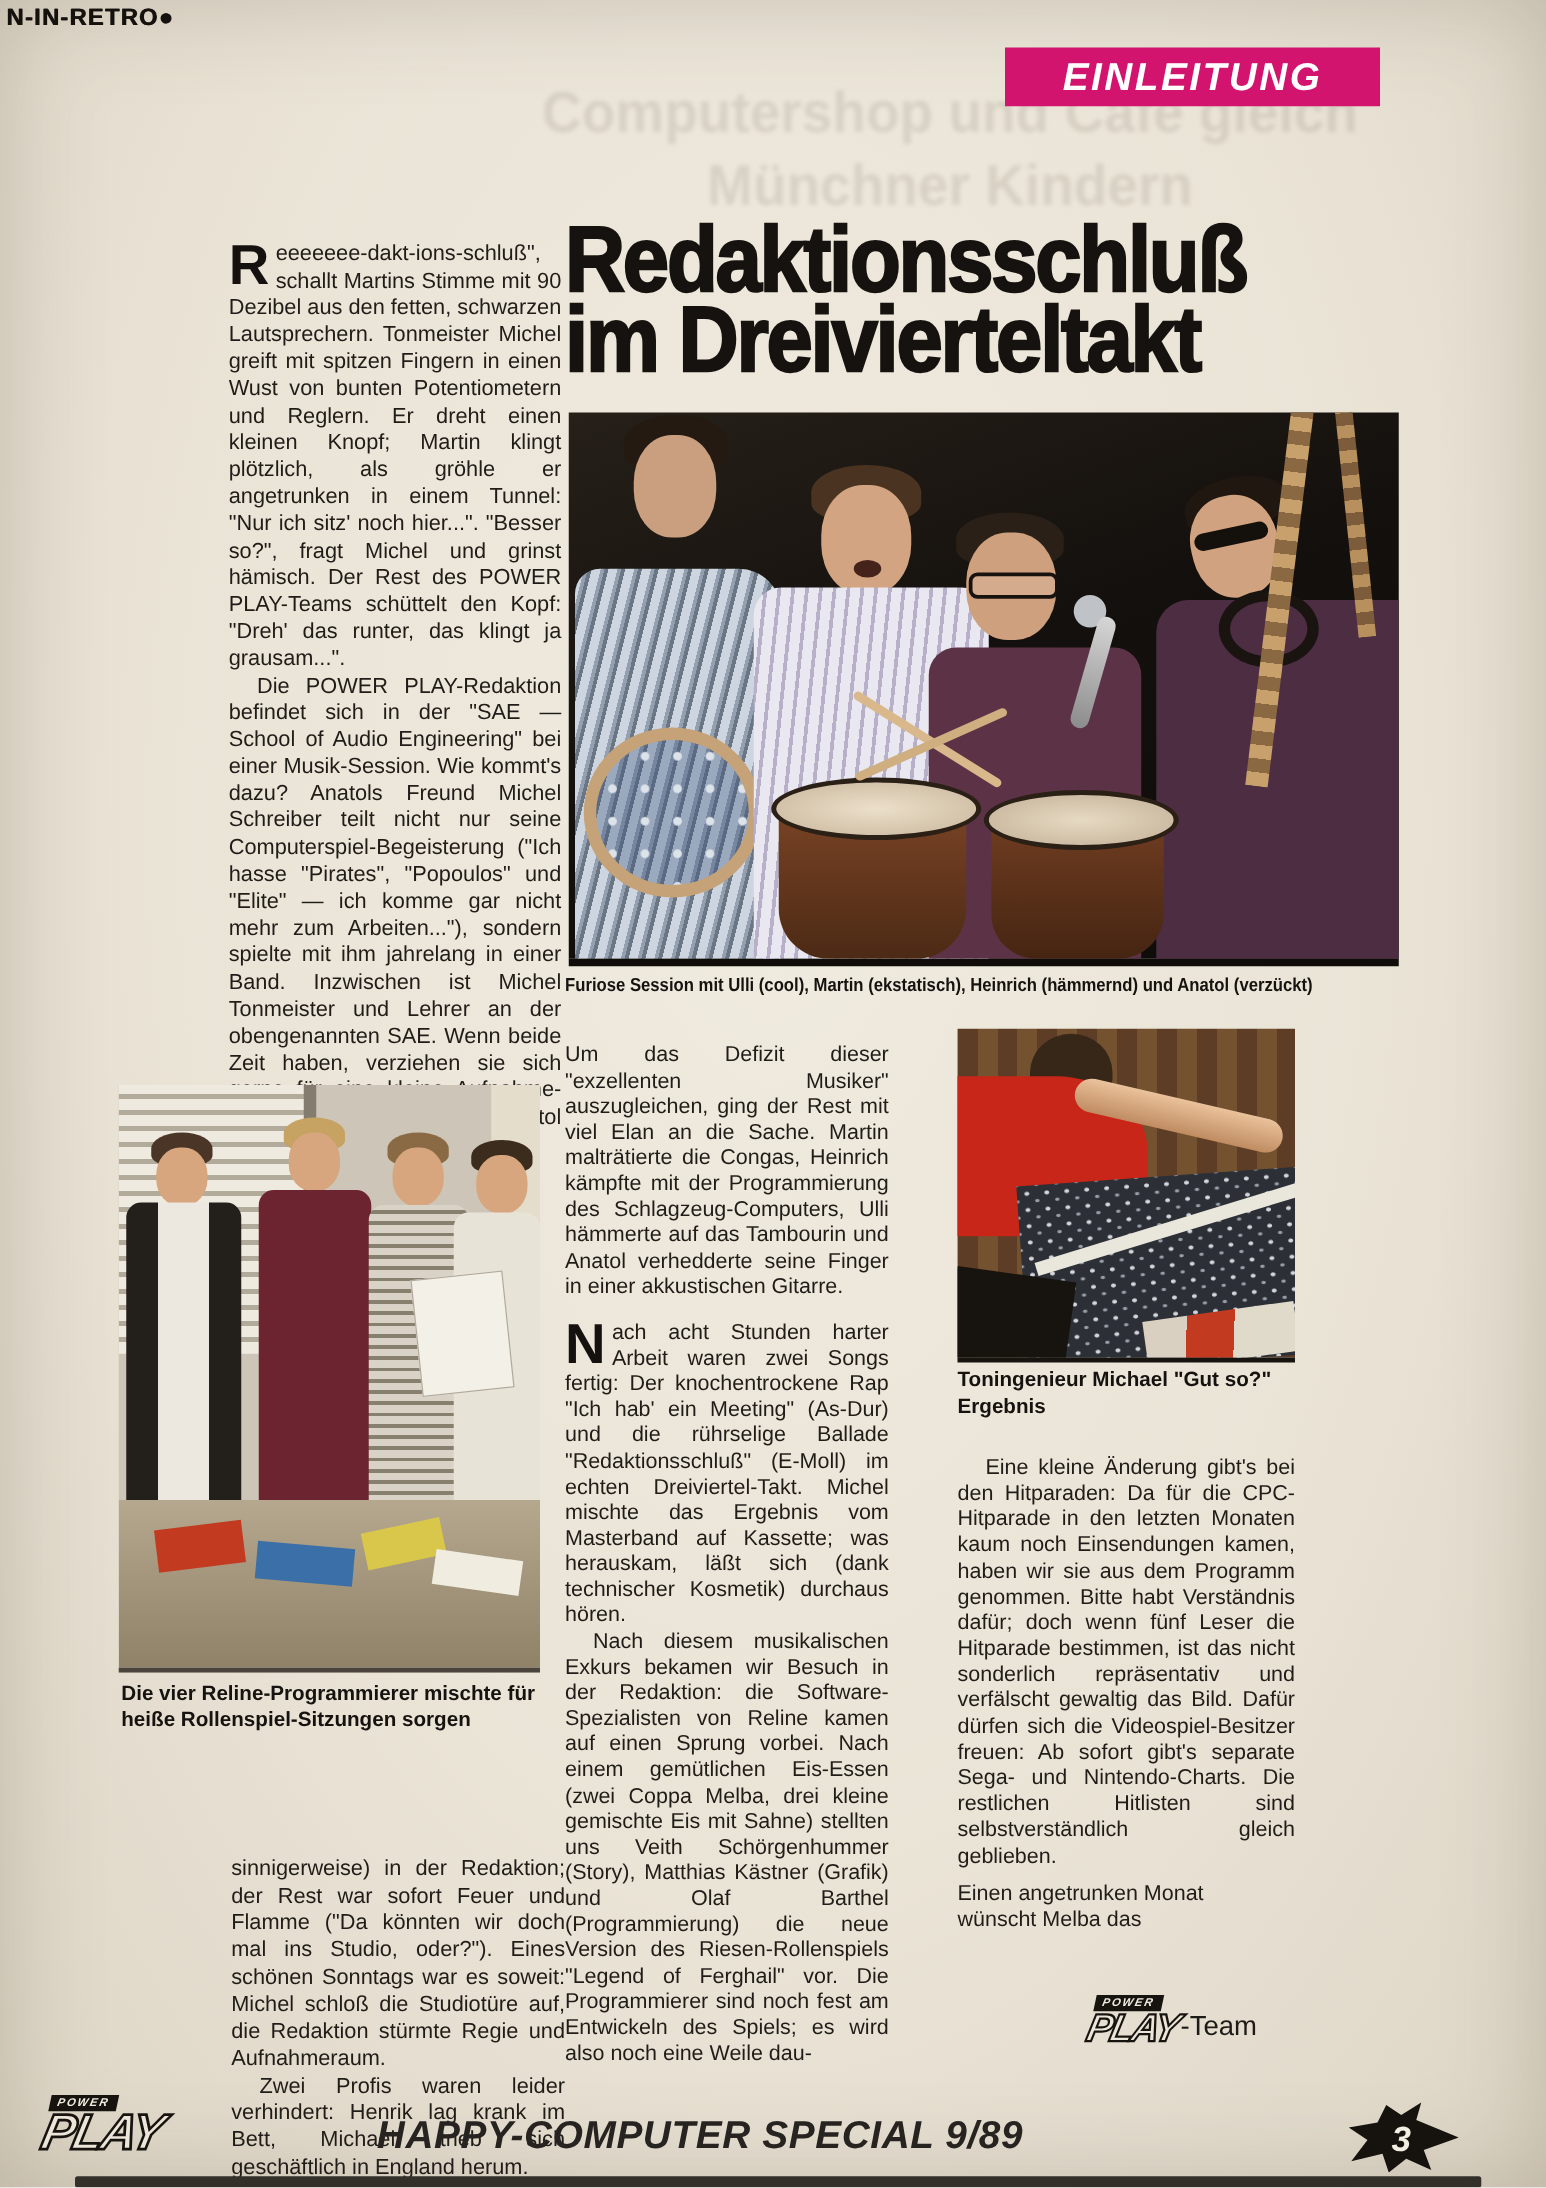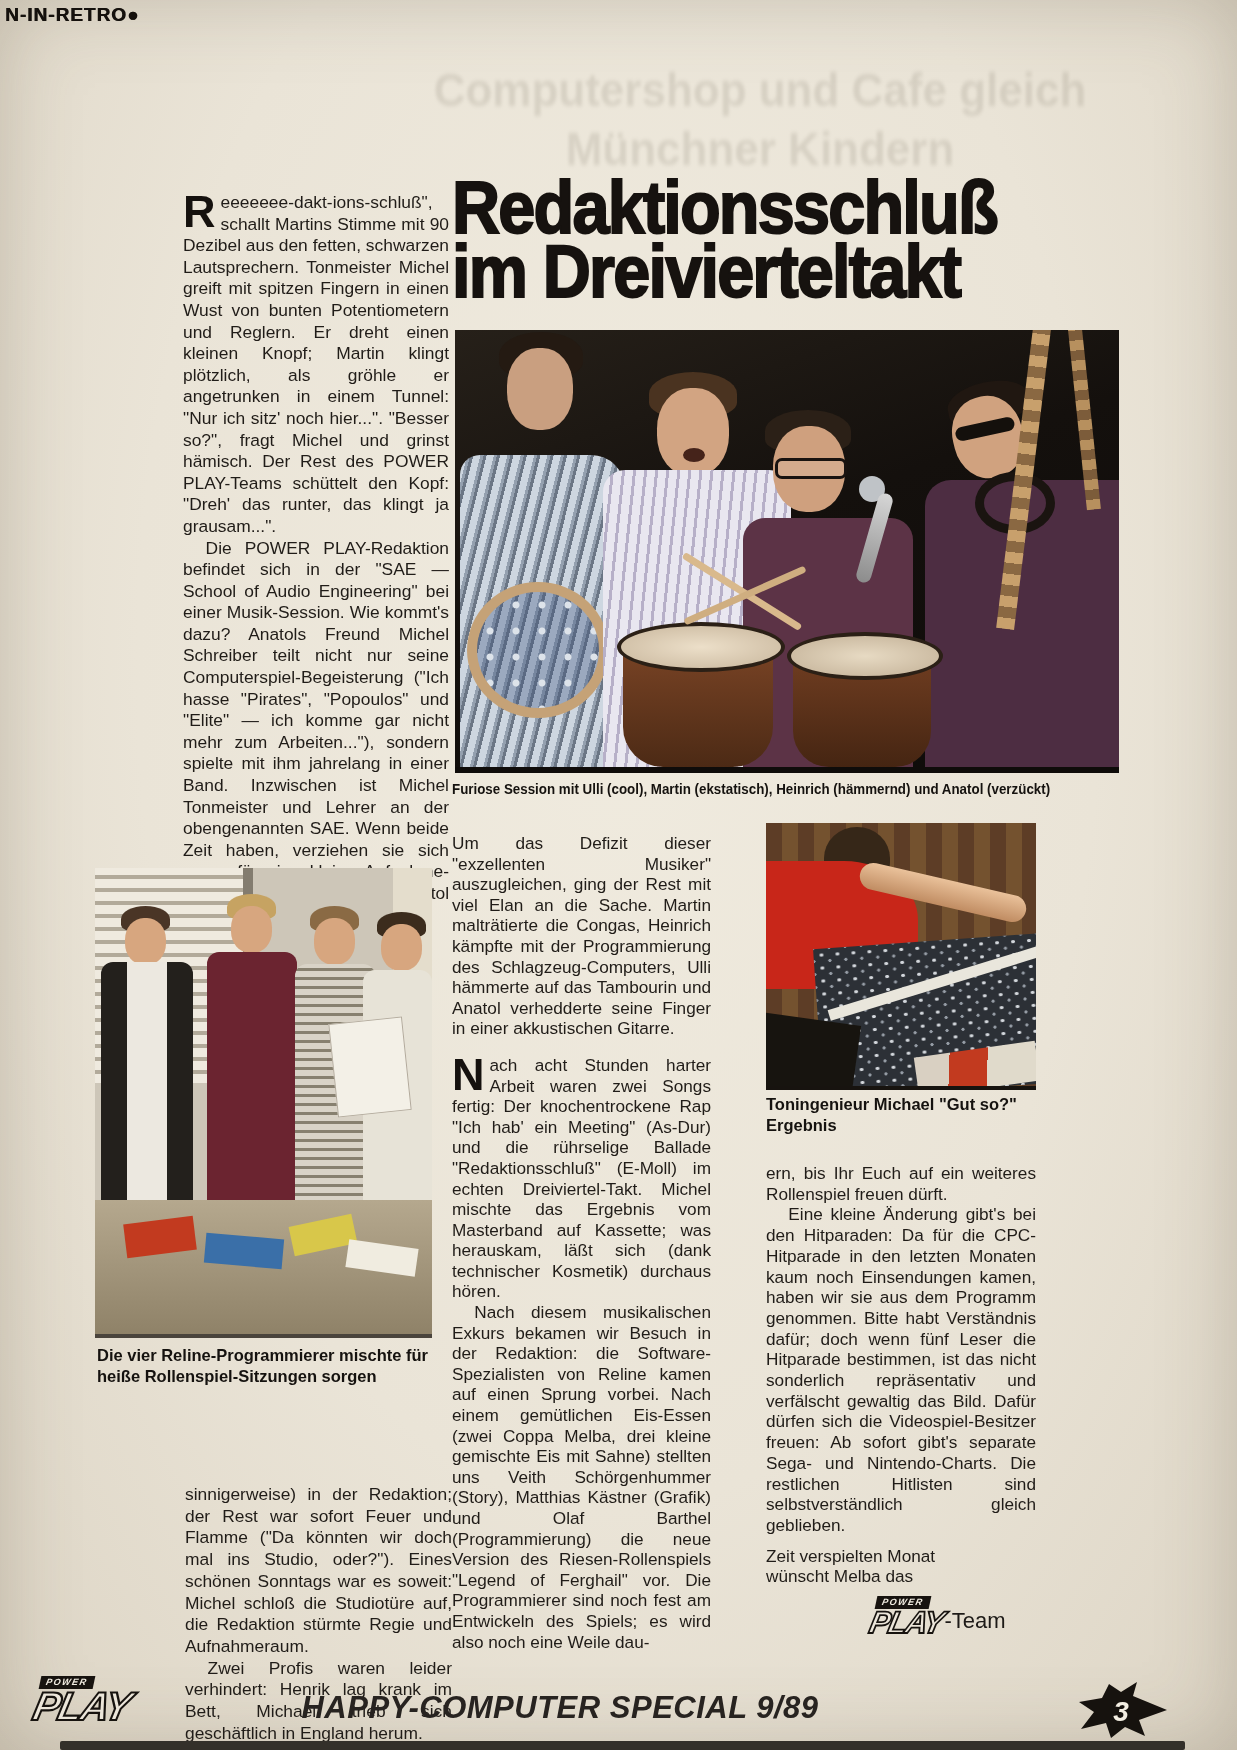--- a/index.html
+++ b/index.html
@@ -135,20 +135,23 @@
 
 <div class="page">
 
   <div class="ghost">
     <div>Computershop und Cafe gleich</div>
     <div>Münchner Kindern</div>
   </div>
 
   <div class="watermark">N-IN-RETRO●</div>
 
+  <div class="banner">
+    <span>EINLEITUNG</span>
+  </div>
 
   <div class="headline">
     <div>Redaktionsschluß</div>
     <div>im Dreivierteltakt</div>
   </div>
 
   <div class="col c1">
     <p><span class="dc">R</span><span>eeeeeee-dakt-ions-schluß", schallt Martins Stimme mit 90 Dezibel aus den fetten, schwarzen Lautsprechern. Tonmeister Michel greift mit spitzen Fingern in einen Wust von bunten Potentiometern und Reglern. Er dreht einen kleinen Knopf; Martin klingt plötzlich, als gröhle er angetrunken in einem Tunnel: "Nur ich sitz' noch hier...". "Besser so?", fragt Michel und grinst hämisch. Der Rest des POWER PLAY-Teams schüttelt den Kopf: "Dreh' das runter, das klingt ja grausam...".</span></p>
     <p class="ind">Die POWER PLAY-Redaktion befindet sich in der "SAE — School of Audio Engineering" bei einer Musik-Session. Wie kommt's dazu? Anatols Freund Michel Schreiber teilt nicht nur seine Computerspiel-Begeisterung ("Ich hasse "Pirates", "Popoulos" und "Elite" — ich komme gar nicht mehr zum Arbeiten..."), sondern spielte mit ihm jahrelang in einer Band. Inzwischen ist Michel Tonmeister und Lehrer an der obengenannten SAE. Wenn beide Zeit haben, verziehen sie sich gerne für eine kleine Aufnahme-Session ins Studio. Anatol erzählte das (leicht-</p>
   </div>
@@ -198,24 +201,23 @@
     <div class="m-arm"></div>
     <div class="m-desk"></div>
     <div class="m-mag"></div>
   </div>
   <div class="cap cap-mixer">
     <div>Toningenieur Michael "Gut so?"</div>
     <div>Ergebnis</div>
   </div>
 
   <div class="col c3">
-    <p>ern, bis Ihr Euch auf ein weiteres Rollenspiel freuen dürft.</p>
     <p class="ind">Eine kleine Änderung gibt's bei den Hitparaden: Da für die CPC-Hitparade in den letzten Monaten kaum noch Einsendungen kamen, haben wir sie aus dem Programm genommen. Bitte habt Verständnis dafür; doch wenn fünf Leser die Hitparade bestimmen, ist das nicht sonderlich repräsentativ und verfälscht gewaltig das Bild. Dafür dürfen sich die Videospiel-Besitzer freuen: Ab sofort gibt's separate Sega- und Nintendo-Charts. Die restlichen Hitlisten sind selbstverständlich gleich geblieben.</p>
     <p class="signoff">
-      <span>Zeit verspielten Monat</span><br>
+      <span>Einen angetrunken Monat</span><br>
       <span>wünscht Melba das</span>
     </p>
   </div>
 
   <div class="team-sig">
     <div class="pp-logo">
       <span class="pp-top">POWER</span>
       <span class="pp-play">PLAY</span>
     </div>
     <span class="team-suffix">-Team</span>

